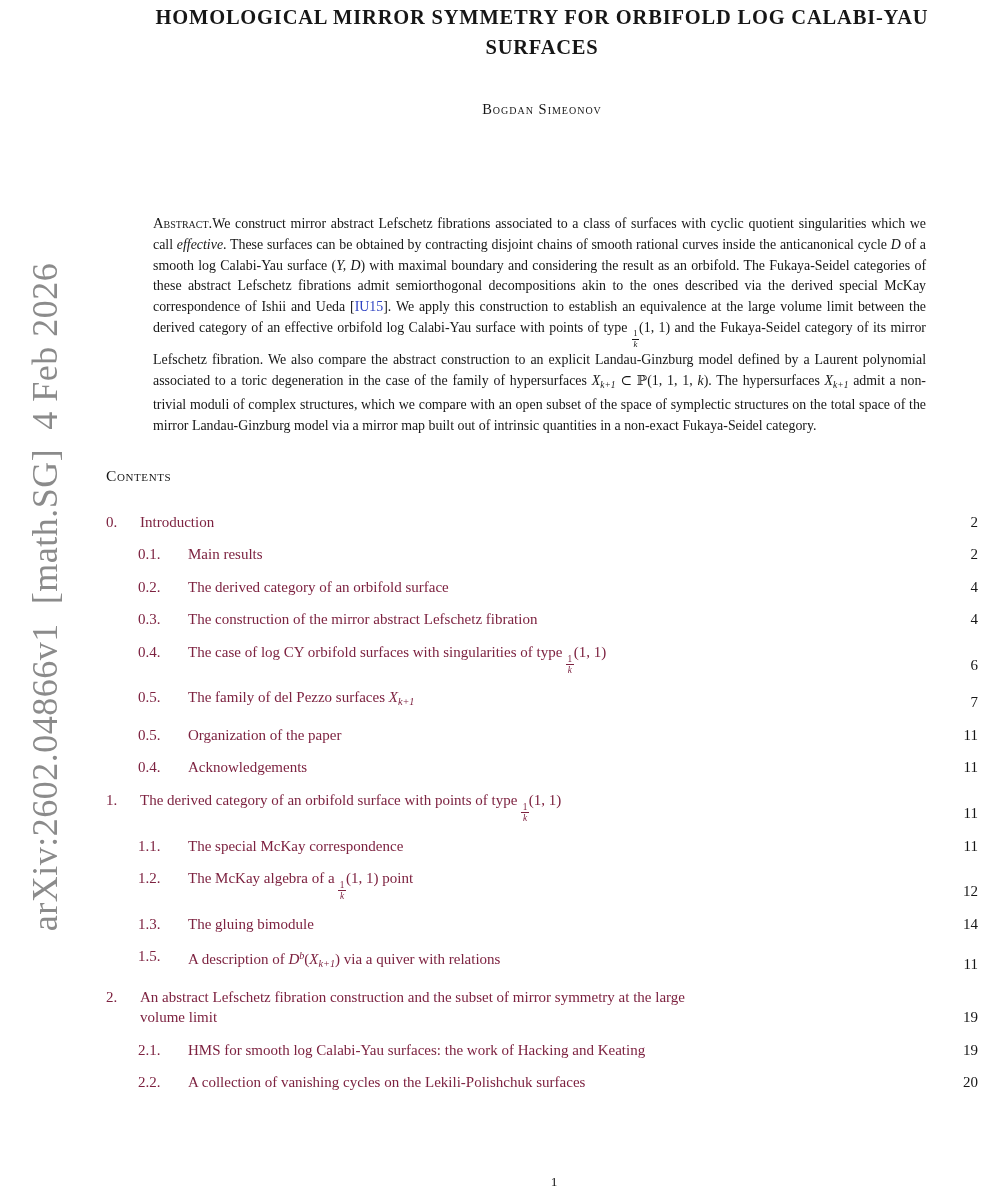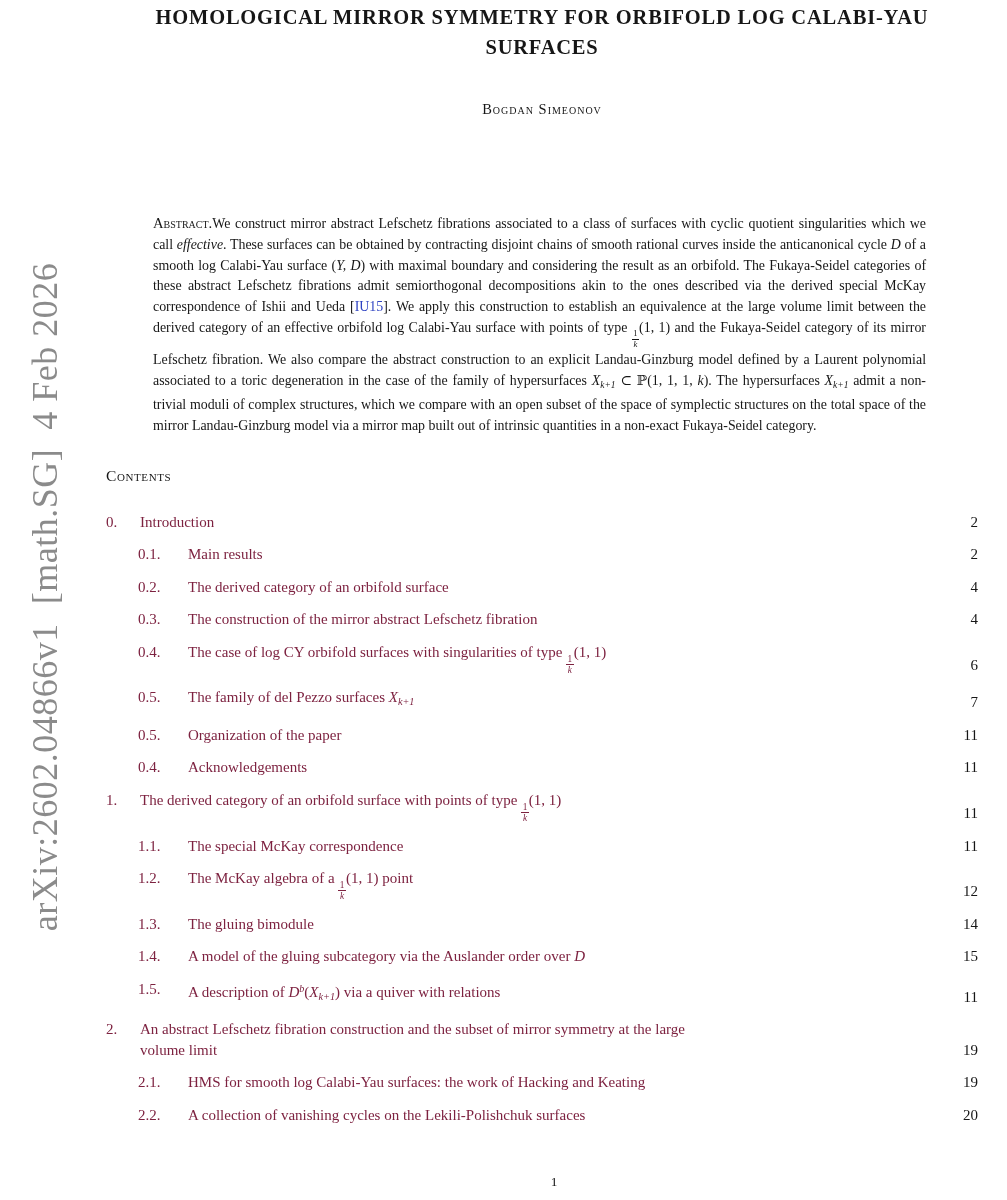--- a/index.html
+++ b/index.html
@@ -133,25 +133,20 @@
               <span class="den">k</span>
             </span><span>(1, 1) point</span></span>
           <span class="toc-page">12</span>
         </div>
         <div class="toc-row sub">
           <span class="toc-num">1.3.</span>
           <span class="toc-label"><span>The gluing bimodule</span></span>
           <span class="toc-page">14</span>
         </div>
         <div class="toc-row sub">
-          <span class="toc-num">1.4.</span>
-          <span class="toc-label"><span>A model of the gluing subcategory via the Auslander order over </span><span class="mi">D</span></span>
-          <span class="toc-page">15</span>
-        </div>
-        <div class="toc-row sub">
           <span class="toc-num">1.5.</span>
           <span class="toc-label"><span>A description of </span><span class="mi">D</span><span class="msup">b</span><span>(</span><span class="mi">X</span><span class="msub">k+1</span><span>) via a quiver with relations</span></span>
           <span class="toc-page">11</span>
         </div>
         <div class="toc-row">
           <span class="toc-num">2.</span>
           <span class="toc-label"><span>An abstract Lefschetz fibration construction and the subset of mirror symmetry at the large</span><br><span>volume limit</span></span>
           <span class="toc-page">19</span>
         </div>
         <div class="toc-row sub">

